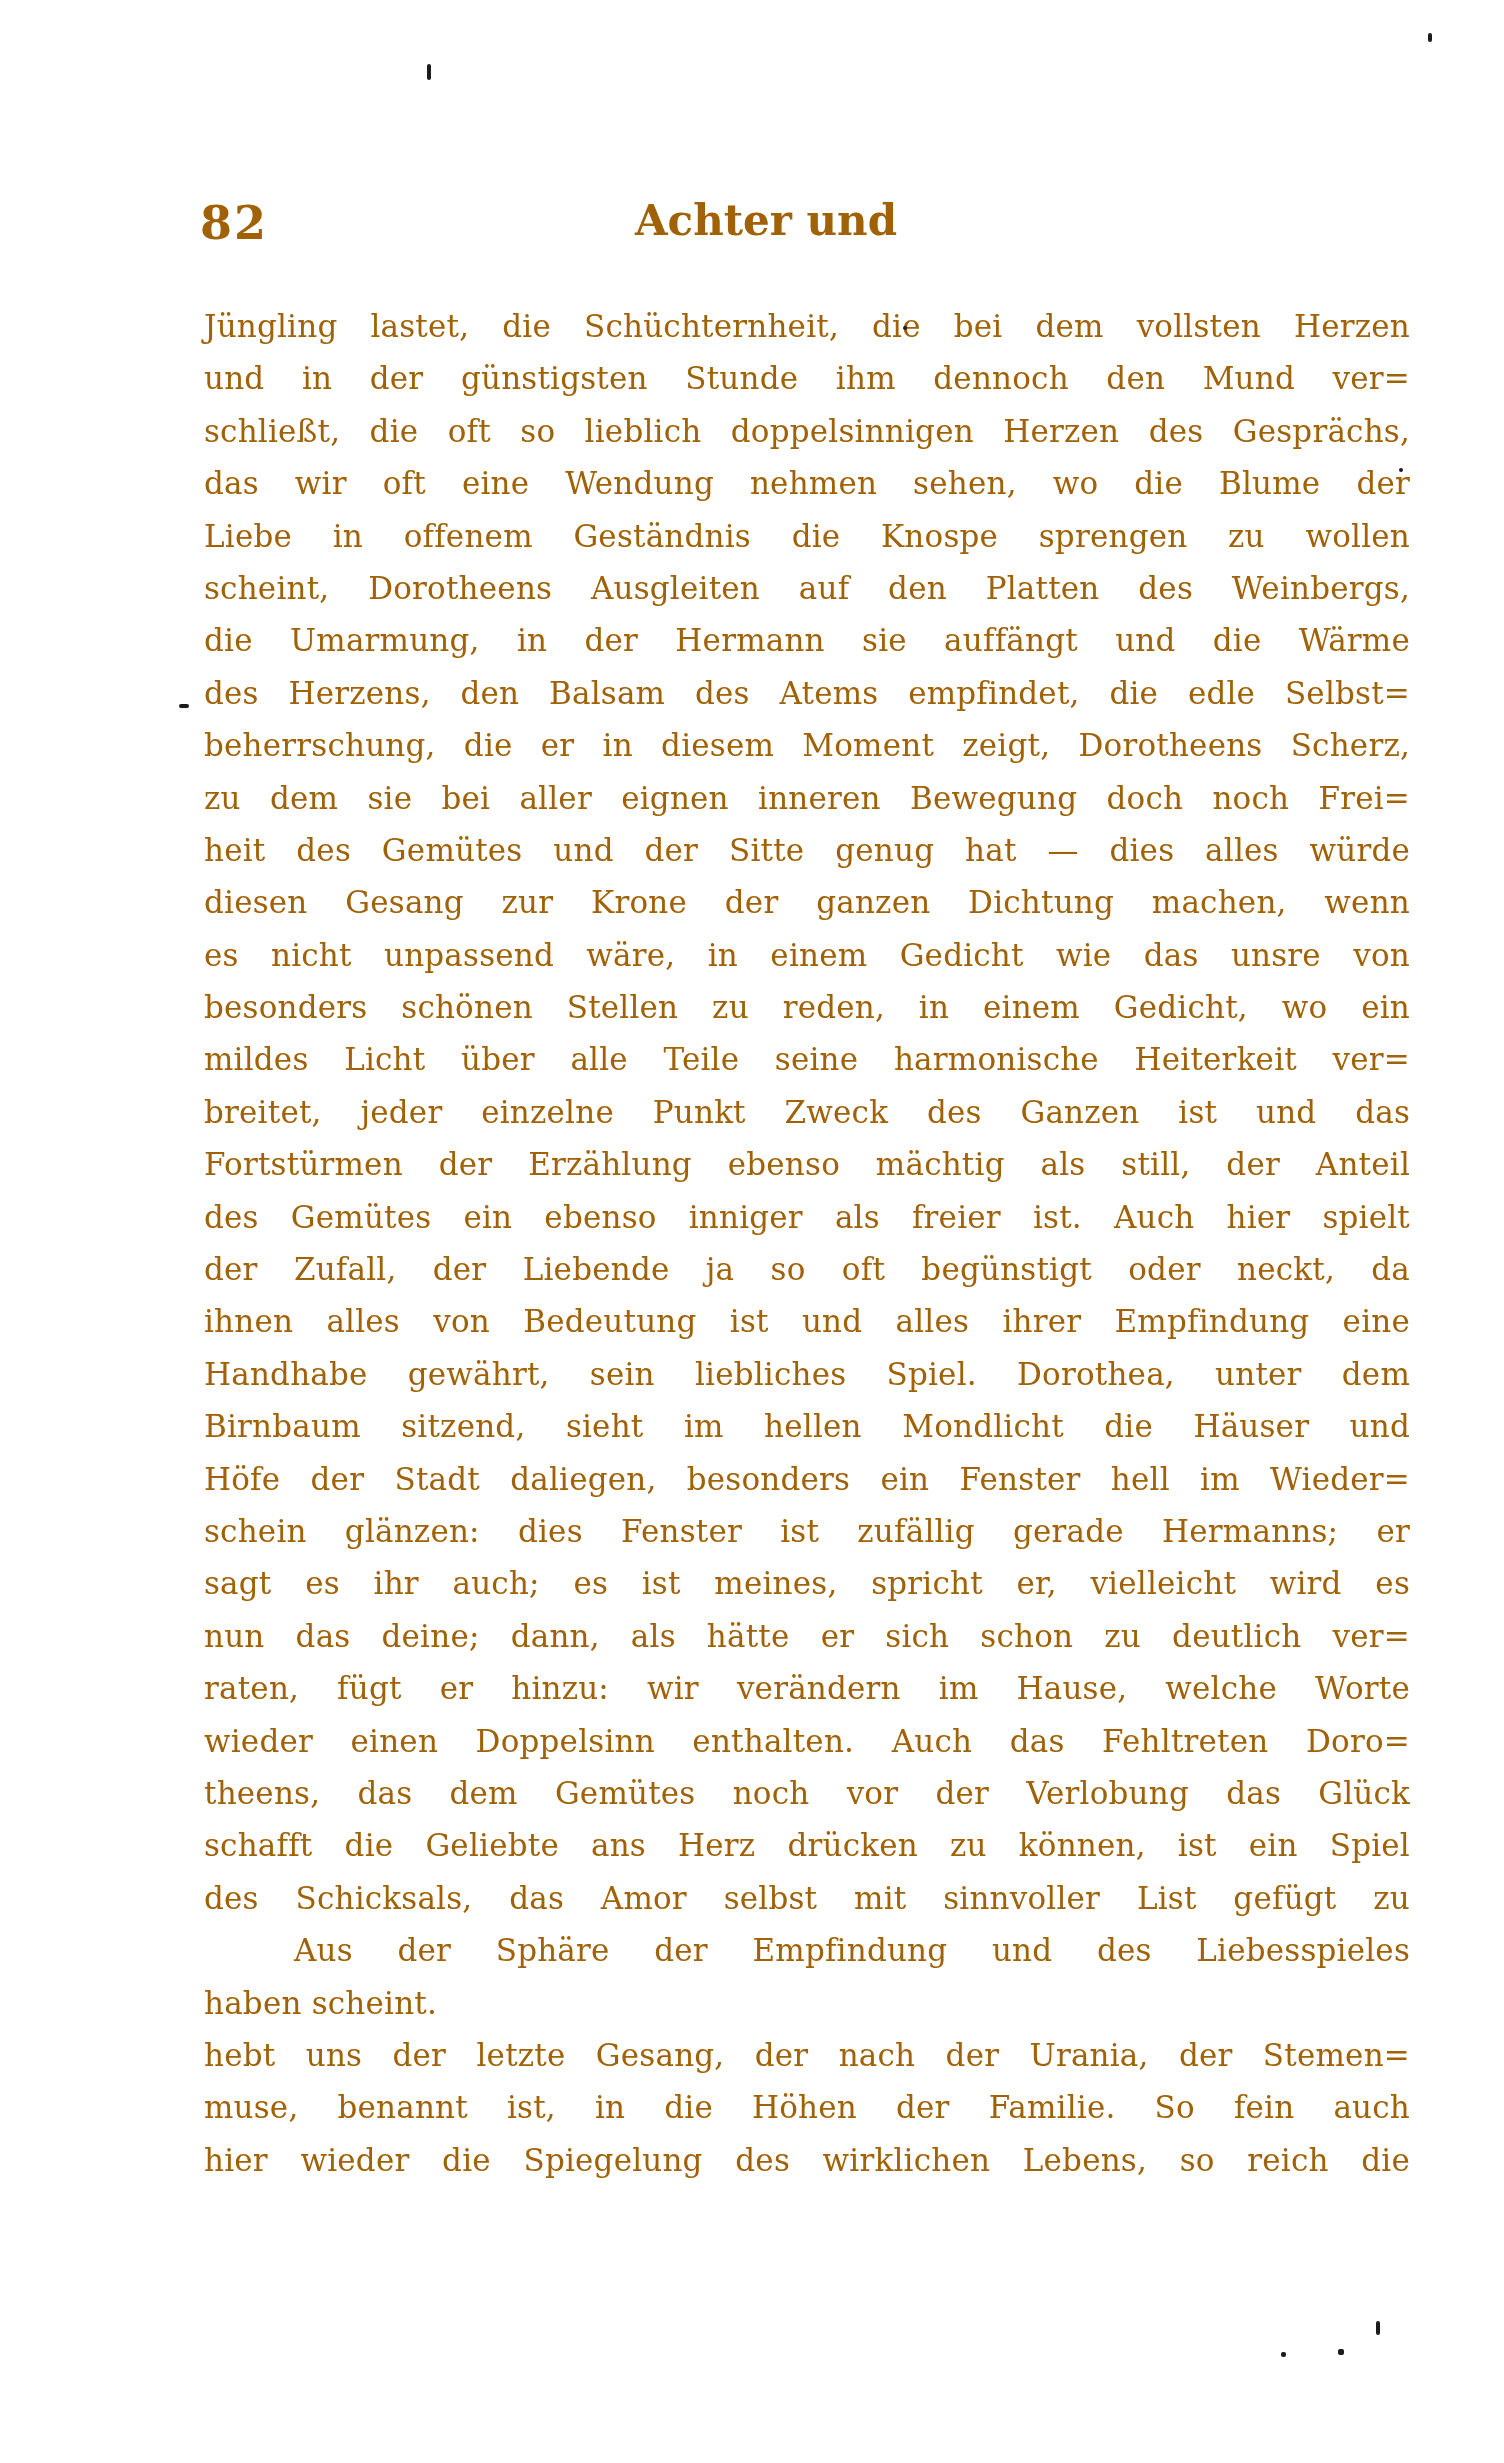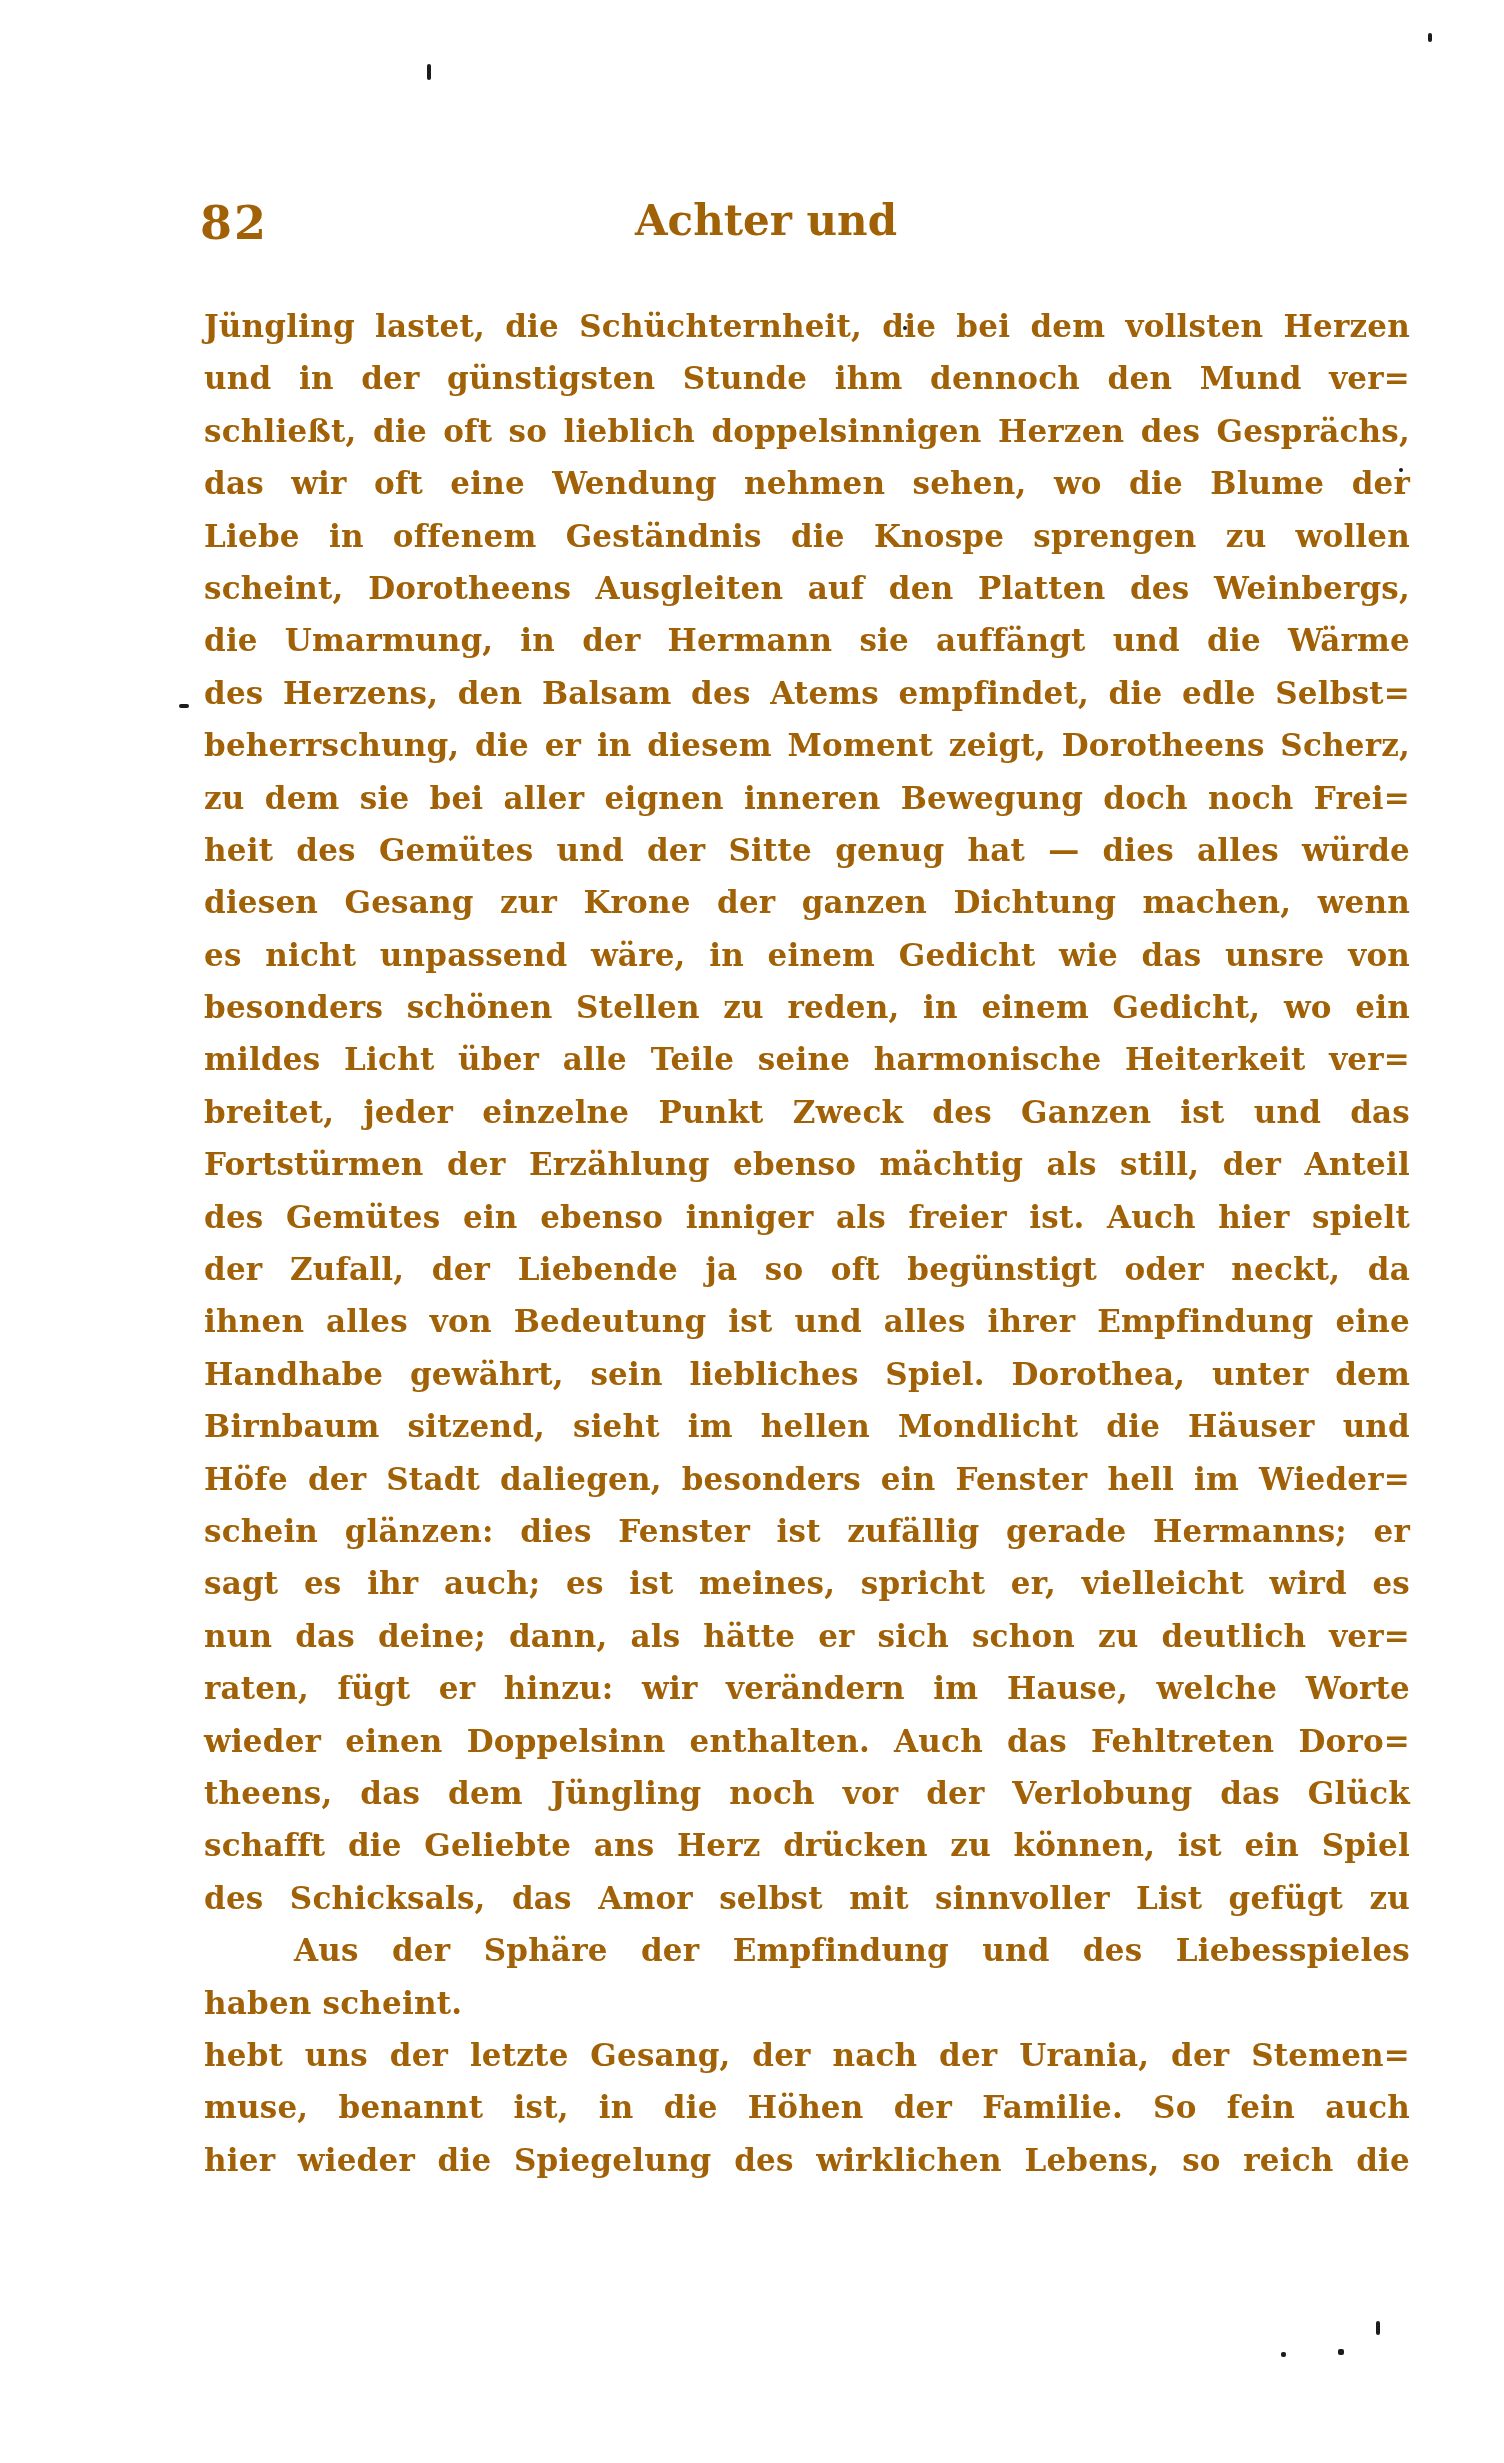--- a/index.html
+++ b/index.html
@@ -35,21 +35,21 @@
     line-height: 1;
     white-space: nowrap;
     text-align: right;
   }
   .text-block {
     position: absolute;
     left: 204px;
     top: 300px;
     width: 1206px;
     font-size: 31px;
-    font-weight: 700;
+    font-weight: 400;
     line-height: 52.4px;
     letter-spacing: 0.2px;
   }
   .line {
     text-align: justify;
     text-align-last: justify;
     white-space: normal;
     height: 52.4px;
     overflow: visible;
   }
@@ -93,21 +93,21 @@
       <div class="line">der Zufall, der Liebende ja so oft begünstigt oder neckt, da</div>
       <div class="line">ihnen alles von Bedeutung ist und alles ihrer Empfindung eine</div>
       <div class="line">Handhabe gewährt, sein liebliches Spiel.  Dorothea, unter dem</div>
       <div class="line">Birnbaum sitzend, sieht im hellen Mondlicht die Häuser und</div>
       <div class="line">Höfe der Stadt daliegen, besonders ein Fenster hell im Wieder=</div>
       <div class="line">schein glänzen: dies Fenster ist zufällig gerade Hermanns; er</div>
       <div class="line">sagt es ihr auch; es ist meines, spricht er, vielleicht wird es</div>
       <div class="line">nun das deine; dann, als hätte er sich schon zu deutlich ver=</div>
       <div class="line">raten, fügt er hinzu: wir verändern im Hause, welche Worte</div>
       <div class="line">wieder einen Doppelsinn enthalten.  Auch das Fehltreten Doro=</div>
-      <div class="line">theens, das dem Jüngling noch vor der Verlobung das Glück</div>
+      <div class="line">theens, das dem Gemütes noch vor der Verlobung das Glück</div>
       <div class="line">schafft die Geliebte ans Herz drücken zu können, ist ein Spiel</div>
       <div class="line">des Schicksals, das Amor selbst mit sinnvoller List gefügt zu</div>
       <div class="line indent">Aus der Sphäre der Empfindung und des Liebesspieles</div>
       <div class="line endline">haben scheint.</div>
       <div class="line">hebt uns der letzte Gesang, der nach der Urania, der Stemen=</div>
       <div class="line">muse, benannt ist, in die Höhen der Familie.  So fein auch</div>
       <div class="line">hier wieder die Spiegelung des wirklichen Lebens, so reich die</div>
     </div>
 <div class="speck" style="left: 427px; top: 64px; width: 4px; height: 16px;"></div>
     <div class="speck" style="left: 1428px; top: 33px; width: 4px; height: 9px;"></div>

